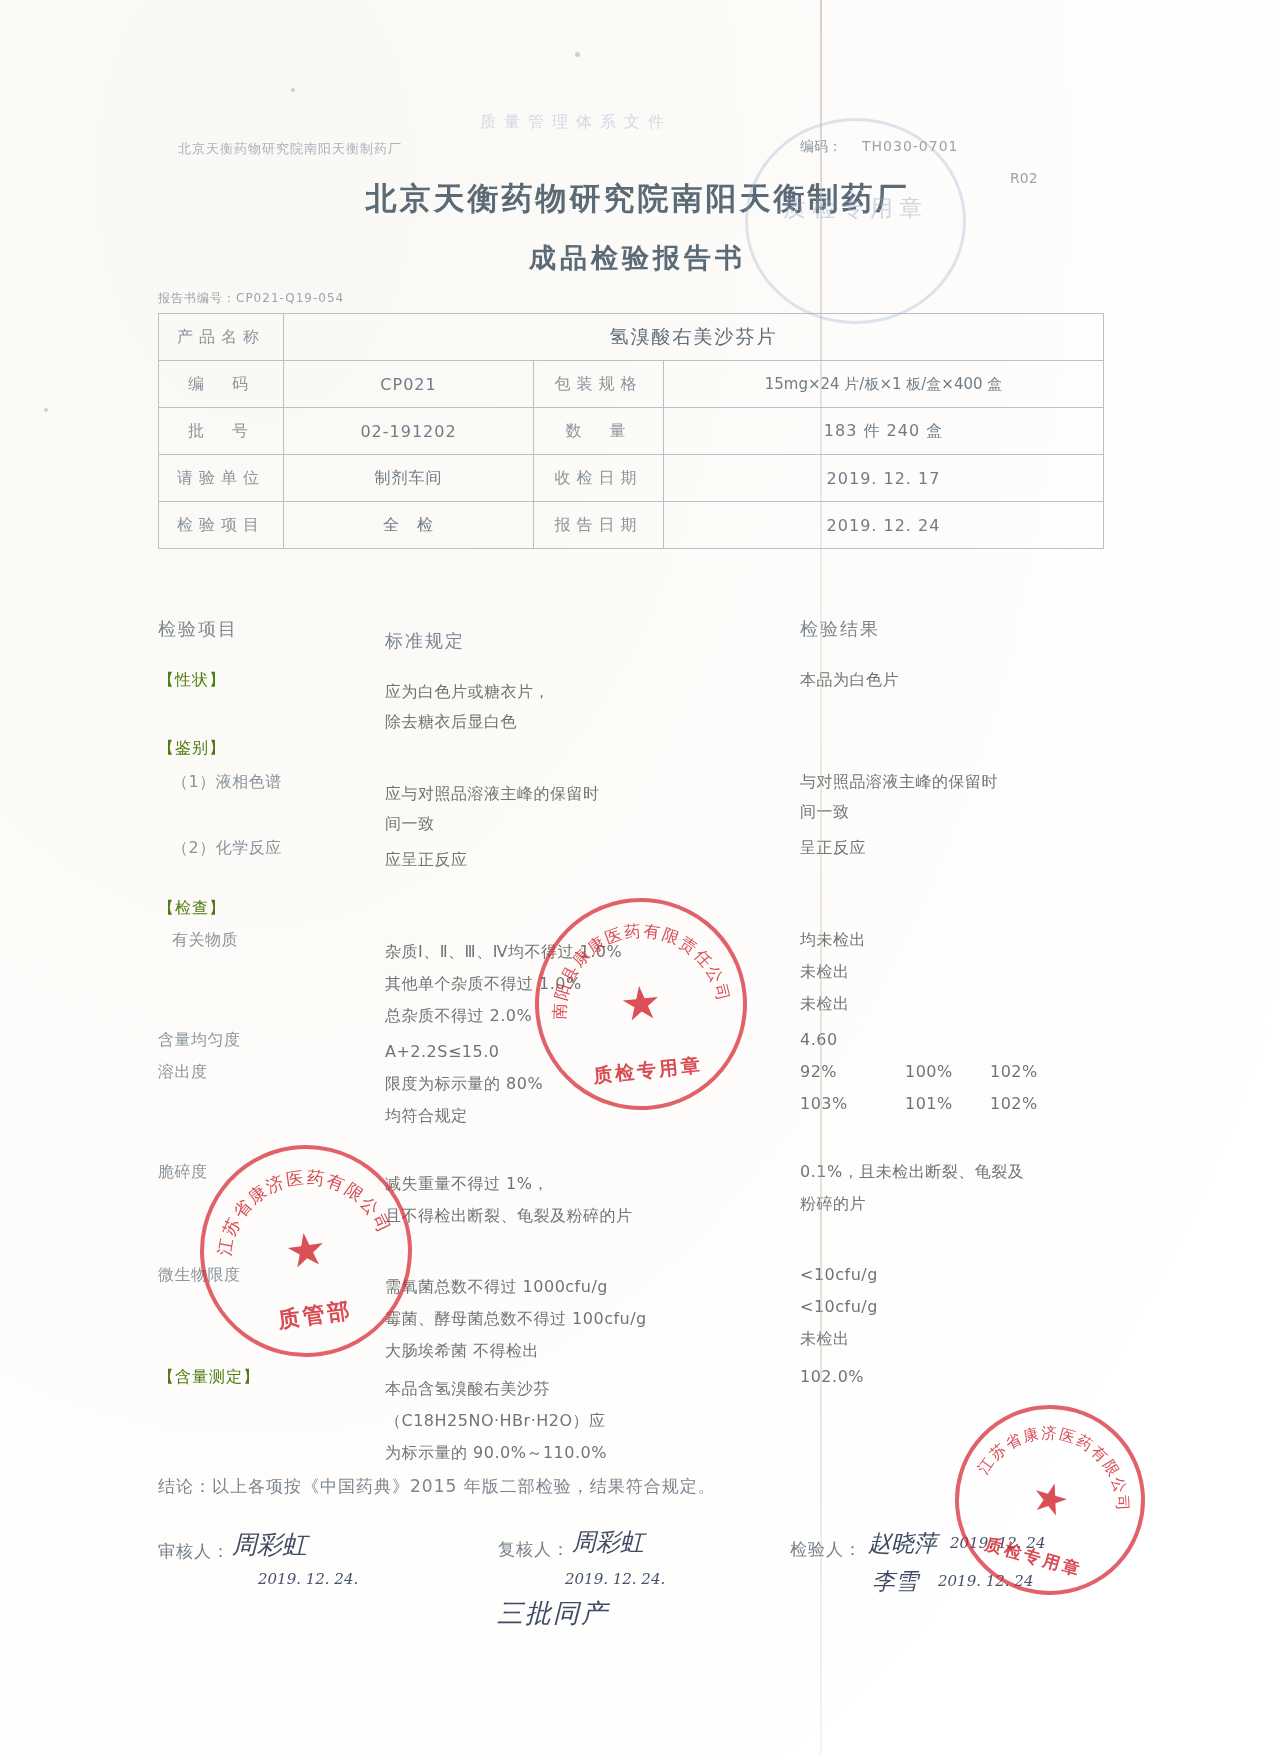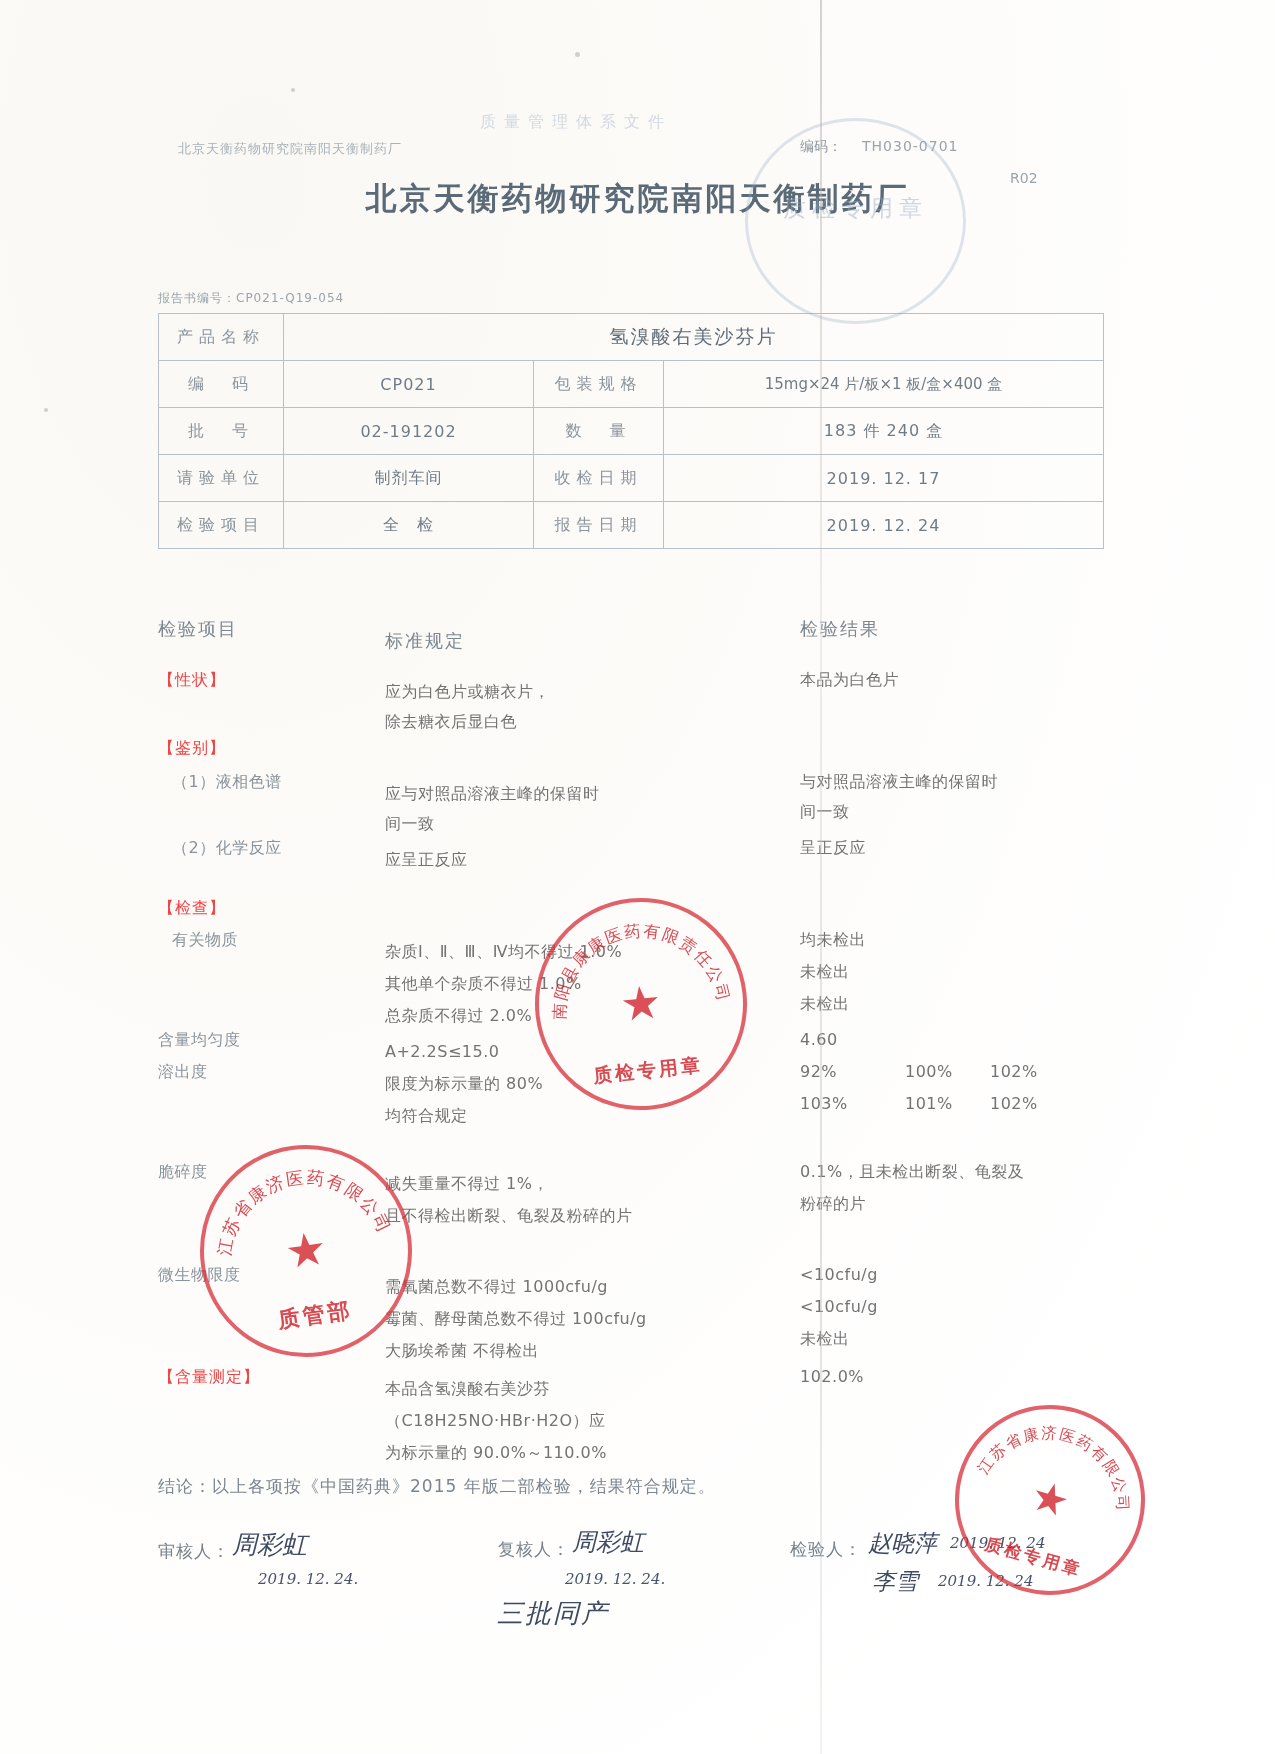--- a/index.html
+++ b/index.html
@@ -159,21 +159,21 @@
     color: #7d8791;
   }
   .cell {
     position: absolute;
     font-size: 16px;
     letter-spacing: 0.5px;
     color: #737373;
     white-space: nowrap;
   }
   .cell.item {
-    color: #ef4444;
+    color: #4d7c0f;
     letter-spacing: 1px;
   }
   .cell.sub {
     color: #8a949d;
   }
 
   
   #conclusion {
     position: absolute;
     left: 158px;
@@ -324,20 +324,21 @@
   <div id="paper-tint"></div>
   <div id="doc">
 
     <div id="hdr-left">北京天衡药物研究院南阳天衡制药厂</div>
     <div id="hdr-code-label">编码：</div>
     <div id="hdr-code-value">TH030-0701</div>
     <div id="hdr-code-rev">R02</div>
     <div id="ghost-top-words">质量管理体系文件</div>
 
     <div id="title-company">北京天衡药物研究院南阳天衡制药厂</div>
+    <div id="title-doc">成品检验报告书</div>
     <div id="report-no">报告书编号：CP021-Q19-054</div>
 
     <table id="info-table">
       <colgroup>
         <col style="width:125px">
         <col style="width:250px">
         <col style="width:130px">
         <col style="width:440px">
       </colgroup>
       <tbody>

